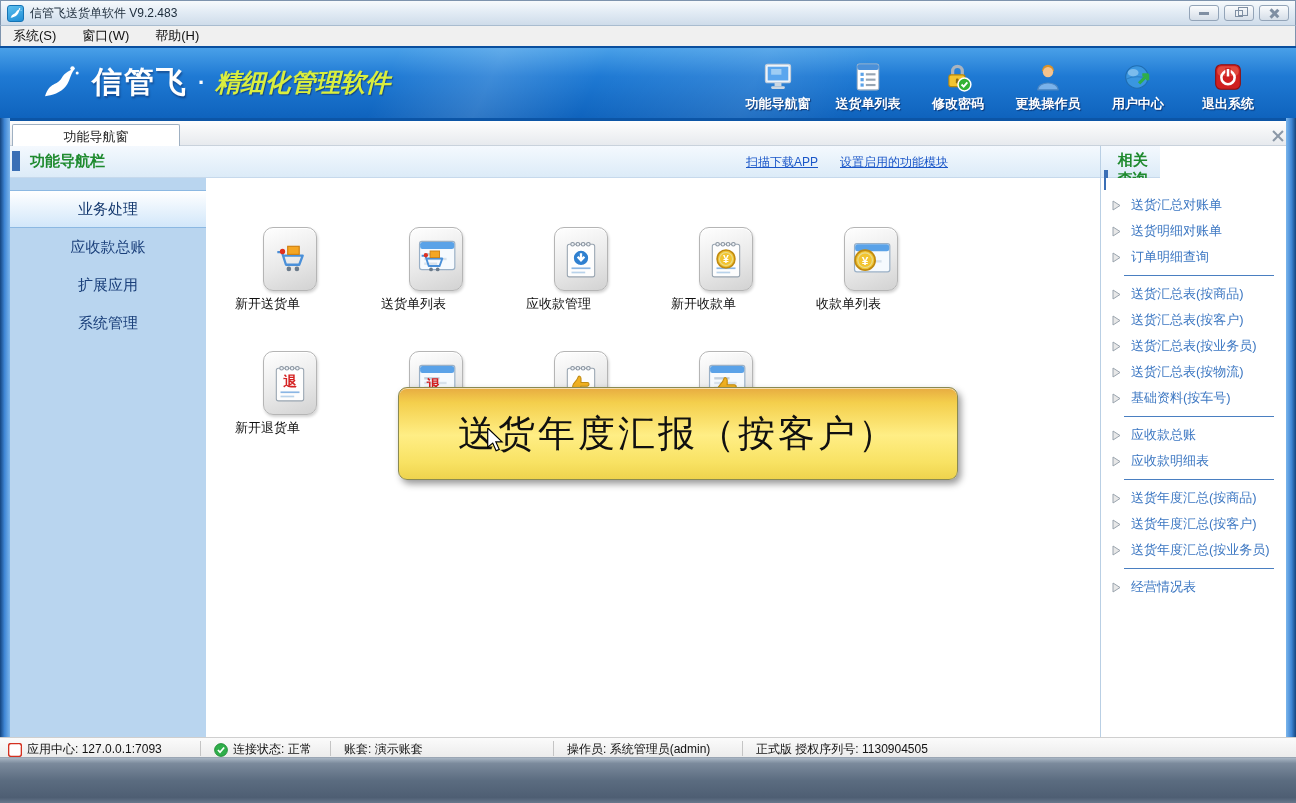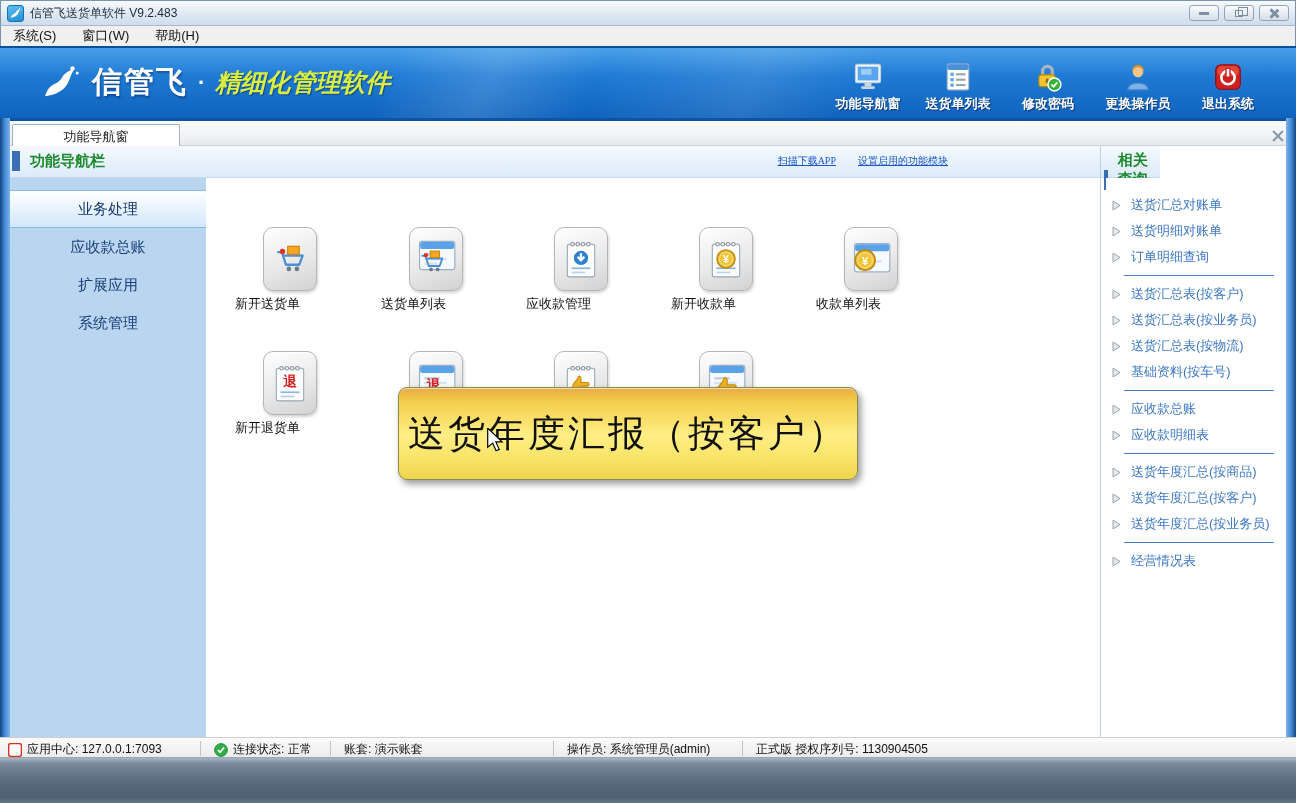--- a/index.html
+++ b/index.html
@@ -56,21 +56,21 @@
   .tabclose:before { transform:rotate(45deg); } .tabclose:after { transform:rotate(-45deg); }
 
   
   .navheader { left:0; top:146px; width:1160px; height:32px;
     background:linear-gradient(180deg,#f4f9fe,#dcebf8); border-bottom:1px solid #c6d9ec; }
   .chip { width:8px; height:20px; background:#3b6fb5; display:inline-block; }
   .sect-title { font-size:15px; font-weight:bold; color:#1e8a2e; }
   .hdr-left { position:absolute; left:12px; top:5px; display:flex; align-items:center; gap:10px; }
   .hdr-right { position:absolute; left:1104px; top:5px; display:flex; align-items:center; gap:10px; }
   .links { position:absolute; right:212px; top:8px; display:flex; gap:22px; }
-  .lnk { font-size:10px; color:#1a56c8; text-decoration:underline; cursor:pointer; white-space:nowrap;font-family:Liberation Serif, serif; }
+  .lnk { font-size:12px; color:#1a56c8; text-decoration:underline; cursor:pointer; white-space:nowrap; }
 
   
   .frameL,.frameR { top:118px; width:10px; height:619px;
     background:linear-gradient(90deg,#14457f,#3f86d4 45%,#7cb6ec); z-index:5; }
   .frameL { left:0; } .frameR { left:1286px; transform:scaleX(-1); }
 
   
   .sidebar { left:10px; top:178px; width:196px; height:559px; background:#b9d5ef; padding-top:12px; }
   .sitem { height:38px; display:flex; align-items:center; justify-content:center;
     font-size:15px; color:#1a3f7a; cursor:pointer; }
@@ -84,21 +84,21 @@
   .qsep { height:1px; background:#4a7fc1; margin:5px 0 5px 18px; width:150px; }
 
   
   .gbtn { position:absolute; width:54px; height:64px; border-radius:10px;
     background:linear-gradient(160deg,#ffffff,#e9e9e9 55%,#d2d2d2); border:1px solid #b5b5b5;
     box-shadow:inset 0 1px 0 #fff, 1px 2px 3px rgba(0,0,0,.18);
     display:flex; align-items:center; justify-content:center; cursor:pointer; }
   .glabel { position:absolute; width:110px; text-align:left; font-size:13px; color:#111; }
 
   
-  .bigtip { left:398px; top:387px; width:460px; height:93px; border-radius:9px; z-index:50;
+  .bigtip { left:398px; top:387px; width:560px; height:93px; border-radius:9px; z-index:50;
     border:1px solid #8a8a52;
     background:linear-gradient(180deg,#e7ab41 0%,#f4cf4c 16%,#ffee85 52%,#f8e263 82%,#eed34d 100%);
     box-shadow:3px 4px 7px rgba(0,0,0,.4), inset 0 1px 0 rgba(255,255,255,.6);
     display:flex; align-items:center; justify-content:center; }
   .bigtip .txt { font-family:"Liberation Serif","DejaVu Serif",serif; font-size:37px; color:#101010; letter-spacing:3px; white-space:nowrap; }
   .cursor { left:487px; top:428px; z-index:60; }
 
   
   .statusbar { left:0; top:737px; width:1296px; height:21px;
     background:linear-gradient(180deg,#fbfbfb,#ececec); border-top:1px solid #cfcfcf; border-bottom:1px solid #9aa6b4; }
@@ -237,20 +237,31 @@
               <path d="M8.5 8 a5.5 5.5 0 0 1 11 0 l-1 1.5 h-9 Z" fill="#d9912a"></path>
               <circle cx="14" cy="9.5" r="4.8" fill="#f5c38c"></circle>
               <path d="M4.5 26 C4.5 17.5 23.5 17.5 23.5 26 Z" fill="#7ab2ea" stroke="#4d88c4"></path>
             </svg>
         </span>
         <span class="lb">更换操作员</span>
       </div>
       <div class="tbtn">
         <span class="ic">
           <svg width="30" height="30" viewBox="0 0 28 28">
+              <circle cx="13" cy="14" r="10.5" fill="#3a96e0" stroke="#1f6cb0"></circle>
+              <ellipse cx="9.5" cy="10" rx="5" ry="3.5" fill="#8cc6f0" opacity=".8"></ellipse>
+              <path d="M3 16 C9 13 18 13 23.5 16" stroke="#1f6cb0" stroke-width="1" fill="none" opacity=".6"></path>
+              <path d="M15 20 L23 12 L23 17 M23 12 L18 12" stroke="#2fae4a" stroke-width="3" fill="none" stroke-linejoin="round"></path>
+            </svg>
+        </span>
+        <span class="lb">用户中心</span>
+      </div>
+      <div class="tbtn">
+        <span class="ic">
+          <svg width="30" height="30" viewBox="0 0 28 28">
               <rect x="2.5" y="2.5" width="23" height="23" rx="5" fill="#cf2020" stroke="#8f0f0f"></rect>
               <rect x="4" y="4" width="20" height="9" rx="4" fill="#e85a4a" opacity=".7"></rect>
               <circle cx="14" cy="14.5" r="6.2" stroke="#fff" stroke-width="2.4" fill="none"></circle>
               <line x1="14" y1="5.5" x2="14" y2="13" stroke="#cf2020" stroke-width="5"></line>
               <line x1="14" y1="6.5" x2="14" y2="13.5" stroke="#fff" stroke-width="2.4"></line>
             </svg>
         </span>
         <span class="lb">退出系统</span>
       </div>
     </div>
@@ -387,20 +398,26 @@
         <svg width="9" height="11" viewBox="0 0 9 11">
           <path d="M1 1 L8 5.5 L1 10 Z" fill="#e8e8e8" stroke="#9aa4ae"></path>
         </svg>
         <span class="lbl">订单明细查询</span>
       </div>
     <div class="qsep"></div>
     <div class="qitem">
         <svg width="9" height="11" viewBox="0 0 9 11">
           <path d="M1 1 L8 5.5 L1 10 Z" fill="#e8e8e8" stroke="#9aa4ae"></path>
         </svg>
+        <span class="lbl">送货汇总表(按商品)</span>
+      </div>
+    <div class="qitem">
+        <svg width="9" height="11" viewBox="0 0 9 11">
+          <path d="M1 1 L8 5.5 L1 10 Z" fill="#e8e8e8" stroke="#9aa4ae"></path>
+        </svg>
         <span class="lbl">送货汇总表(按客户)</span>
       </div>
     <div class="qitem">
         <svg width="9" height="11" viewBox="0 0 9 11">
           <path d="M1 1 L8 5.5 L1 10 Z" fill="#e8e8e8" stroke="#9aa4ae"></path>
         </svg>
         <span class="lbl">送货汇总表(按业务员)</span>
       </div>
     <div class="qitem">
         <svg width="9" height="11" viewBox="0 0 9 11">

